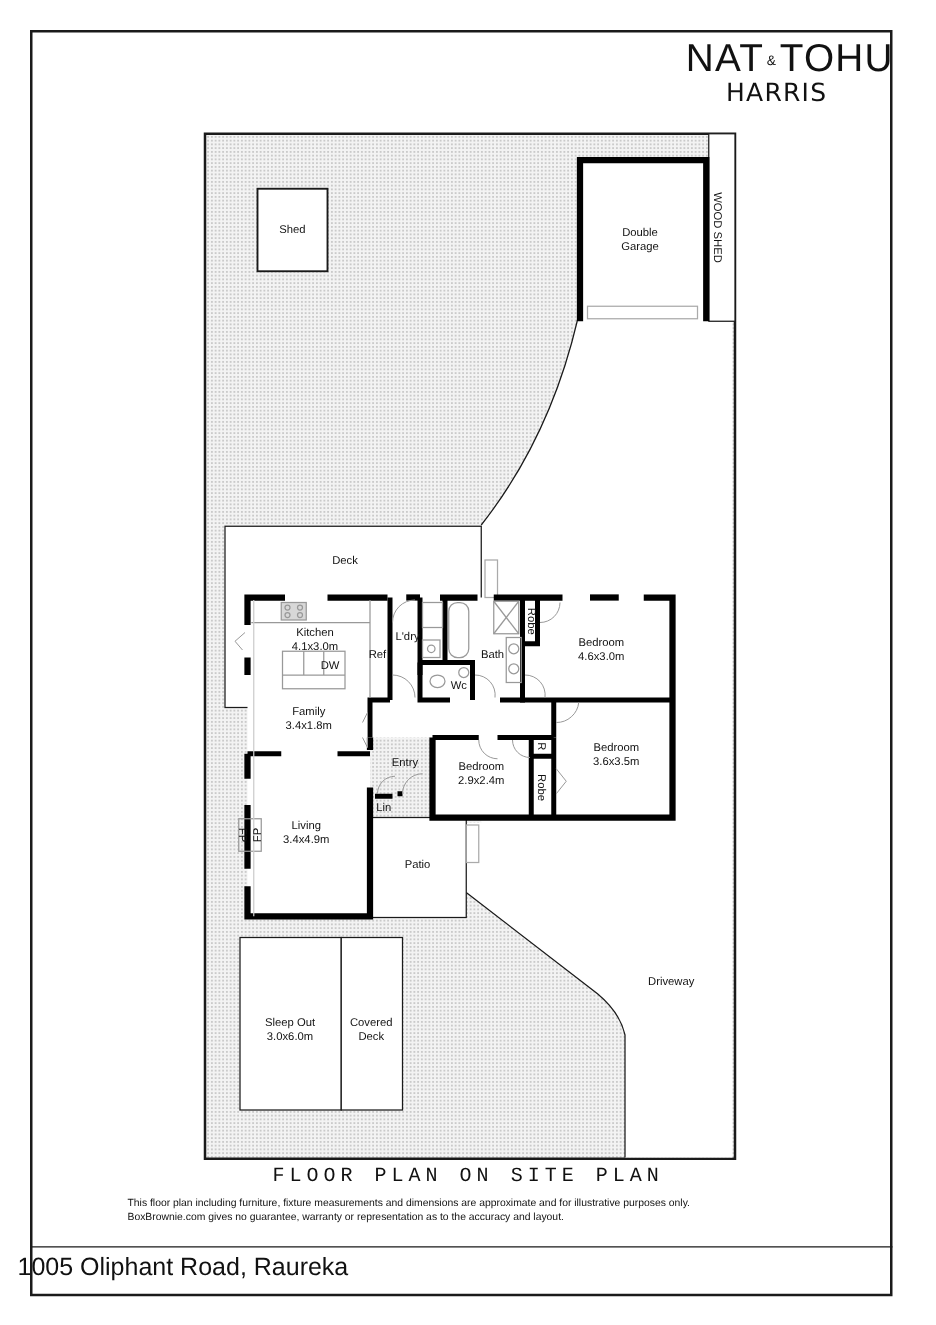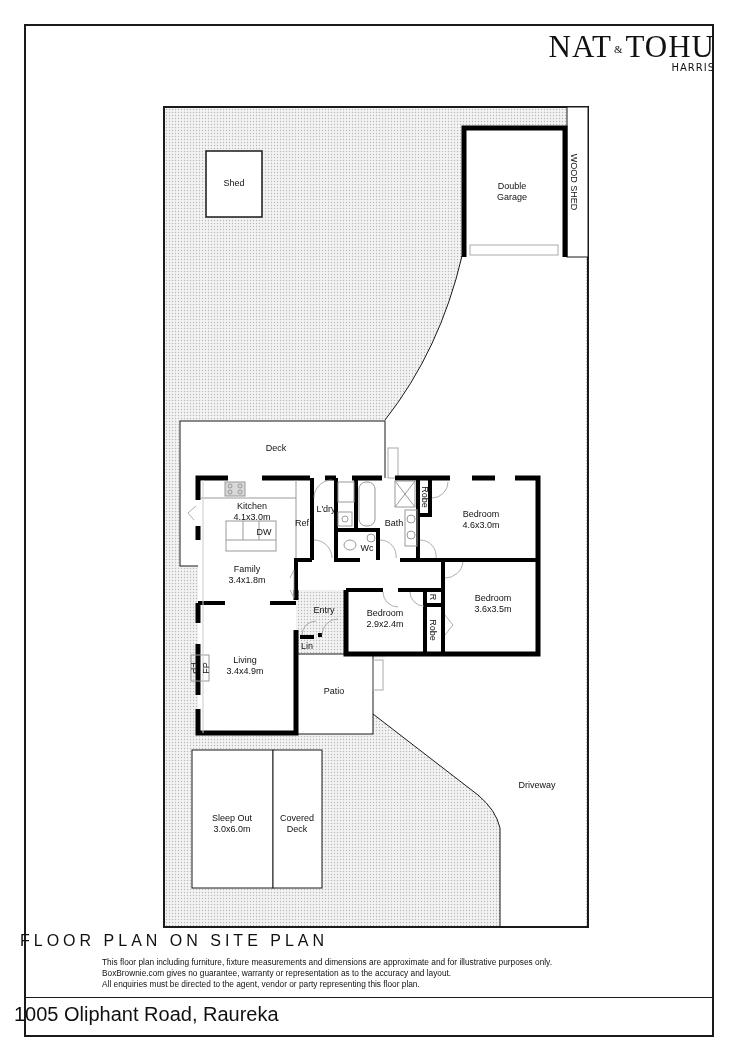--- a/index.html
+++ b/index.html
@@ -1,24 +1,24 @@
 <!DOCTYPE html>
 <html><head>
 <meta charset="utf-8">
 <style>
   html, body { margin:0; padding:0; background:#ffffff; }
   body { width:749px; height:1060px; position:relative; overflow:hidden; font-family:"Liberation Sans", sans-serif; color:#111; }
   .frame { position:absolute; left:24px; top:24px; width:690px; height:1013px; border:2px solid #1a1a1a; box-sizing:border-box; }
   .brand { position:absolute; right:34px; top:30px; text-align:right; }
-  .brand-main { font-family:Liberation Serif, serif; font-weight:300; font-size:31px; letter-spacing:1px; line-height:34px;margin-left:21px; }
+  .brand-main { font-family:Liberation Sans, sans-serif; font-weight:300; font-size:31px; letter-spacing:1px; line-height:34px;margin-left:21px; }
   .brand-amp { font-size:11px; vertical-align:top; position:relative; top:2px; margin:0 2px; }
-  .brand-sub { font-family:"DejaVu Sans", sans-serif; font-size:10px; letter-spacing:1px; margin-top:-2px; }
+  .brand-sub { font-family:"DejaVu Sans", sans-serif; font-size:20px; letter-spacing:1px; margin-top:-2px;text-align:center; }
   svg.plan { position:absolute; left:0; top:0; }
   .lbl { font-family:"Liberation Sans", sans-serif; font-size:9px; fill:#111; }
-  .plan-title { position:absolute; left:0; width:749px; top:932px; font-size:16px; letter-spacing:4px; padding-left:20px; box-sizing:border-box; }
+  .plan-title { position:absolute; left:0; width:749px; top:932px; text-align:center; font-size:16px; letter-spacing:4px; box-sizing:border-box;font-family:Liberation Mono, monospace; }
   .disclaimer { position:absolute; left:54px; top:957px; font-size:8.3px; line-height:11px; color:#111;margin-left:48px; }
   .addr-bar { position:absolute; left:24px; top:997px; width:690px; height:40px; border-top:1.5px solid #1a1a1a; box-sizing:border-box; }
   .address { position:absolute; left:14px; top:1003px; font-size:20px; }
 </style>
 </head>
 <body>
 
 <div class="frame"></div>
 
 <div class="brand">
@@ -185,17 +185,16 @@
     <text class="lbl" x="297" y="821" text-anchor="middle">Covered</text>
     <text class="lbl" x="297" y="832" text-anchor="middle">Deck</text>
   </g>
 </svg>
 
 <div class="plan-title">FLOOR PLAN ON SITE PLAN</div>
 
 <div class="disclaimer">
   <div>This floor plan including furniture, fixture measurements and dimensions are approximate and for illustrative purposes only.</div>
   <div>BoxBrownie.com gives no guarantee, warranty or representation as to the accuracy and layout.</div>
-  <div>All enquiries must be directed to the agent, vendor or party representing this floor plan.</div>
 </div>
 
 <div class="addr-bar"></div>
 <div class="address">1005 Oliphant Road, Raureka</div>
 
 </body></html>

